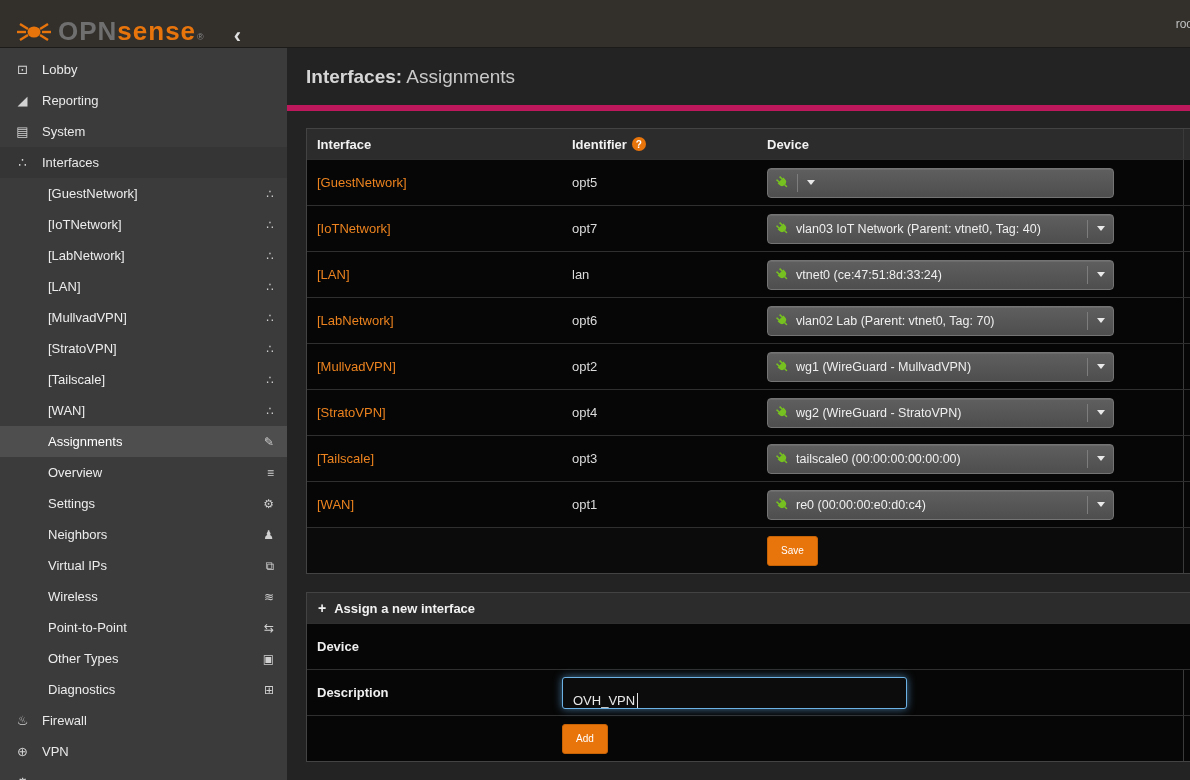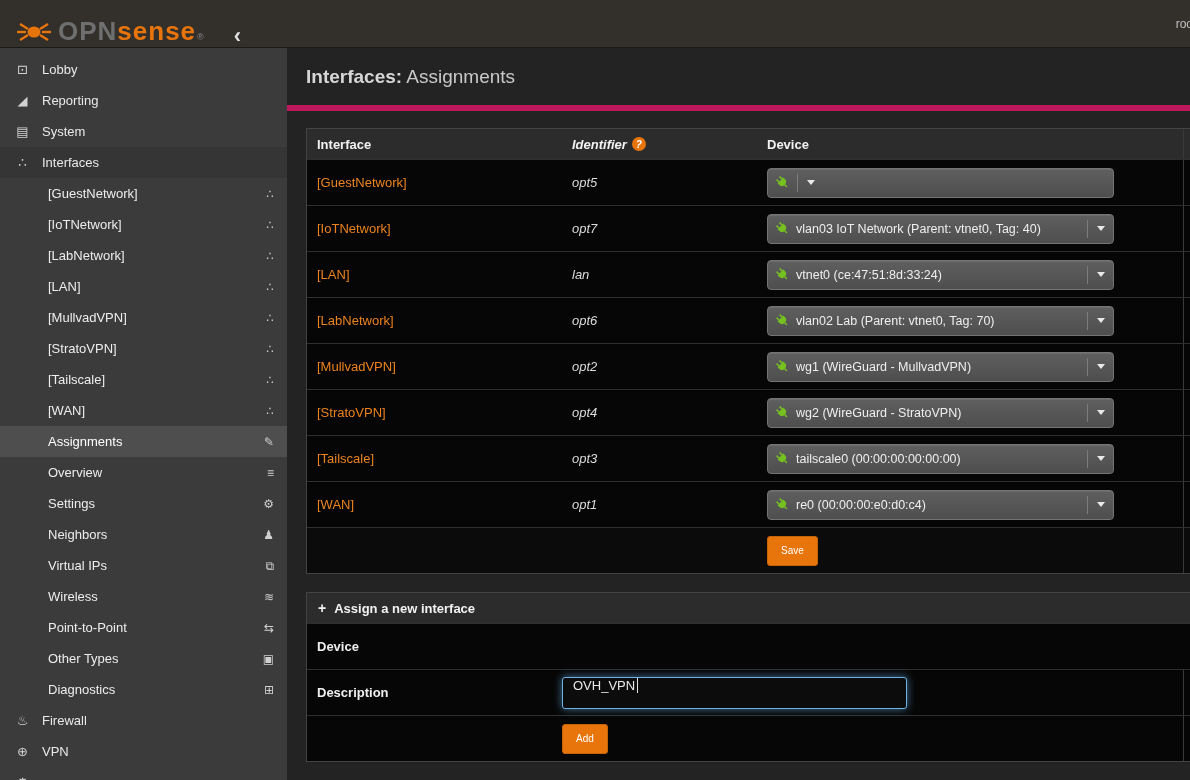--- a/index.html
+++ b/index.html
@@ -52,21 +52,21 @@
   .page-head h1 .t-bold { font-weight: bold; color: #d6d6d6; }
   .page-body { padding: 17px 0 0 19px; }
 
   .panel { width: 897px; background: #060606; border: 1px solid #434343; }
   .panel2 { margin-top: 18px; }
 
   .tr { display: flex; align-items: stretch; border-top: 1px solid #2f2f2f; height: 46px; }
   .tr > div { display: flex; align-items: center; }
   .thead { height: 30px; background: #2c2c2c; border-top: none; font-weight: bold; color: #f2f2f2; }
   .c1 { width: 265px; padding-left: 10px; }
-  .c2 { width: 195px; font-style: italic; }
+  .c2 { width: 195px; }
   .c3 { width: 417px; border-right: 1px solid #3a3a3a; }
   .cfill { flex: 1; }
   .save-row { background: #0b0b0b; }
 
   .iface-link { color: #ec831f; text-decoration: none; cursor: pointer; }
   .idtext { color: #dcdcdc; }
 
   .help {
     width: 14px; height: 14px; border-radius: 50%; background: #e8740c;
     color: #fff; font-size: 10px; font-weight: bold;
@@ -95,21 +95,21 @@
   .phead {
     height: 30px; background: #2c2c2c; display: flex; align-items: center;
     gap: 8px; padding-left: 11px; font-weight: bold; color: #f2f2f2; font-size: 13px;
   }
   .plus-ic { font-weight: bold; color: #f2f2f2; font-size: 14px; }
   .fl { width: 255px; padding-left: 10px; font-weight: bold; color: #efefef; }
   .fc { width: 622px; border-right: 1px solid #3a3a3a; }
   .sel-wide { width: 345px; }
 
   .tinput {
-    display: flex; align-items: flex-start; width: 345px; height: 32px;
+    display: flex; align-items: flex-end; width: 345px; height: 32px;
     background: #0c0c0c; border: 1px solid #6cb2e4; border-radius: 3px;
     padding: 0 10px; color: #e9e9e9; font-size: 13px; cursor: text;
     box-shadow: 0 0 8px rgba(102,175,233,0.65);
   }
   .caret-bar { display: inline-block; width: 1px; height: 15px; background: #e2e2e2; margin-left: 2px; }
 </style>
 </head>
 <body>
 
 <svg width="0" height="0" style="position:absolute">

